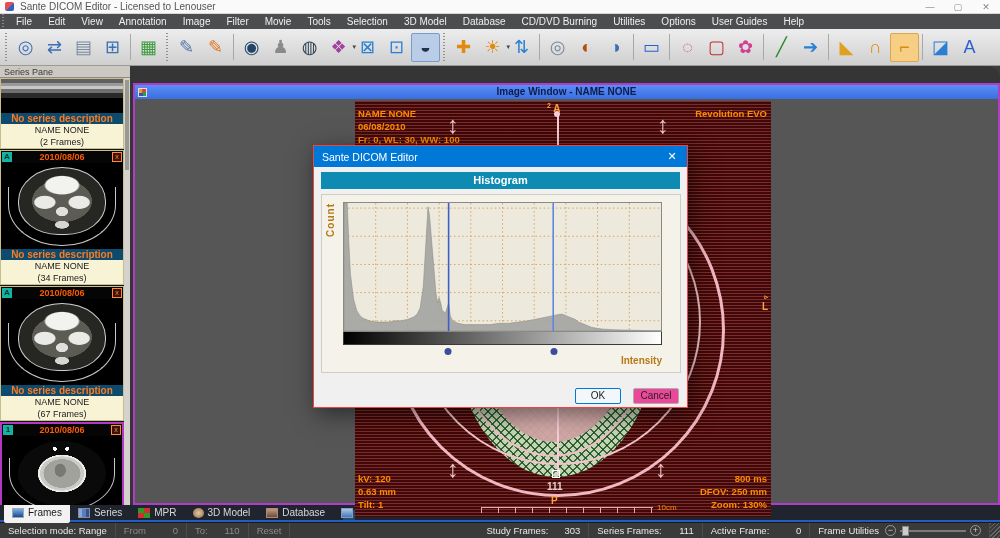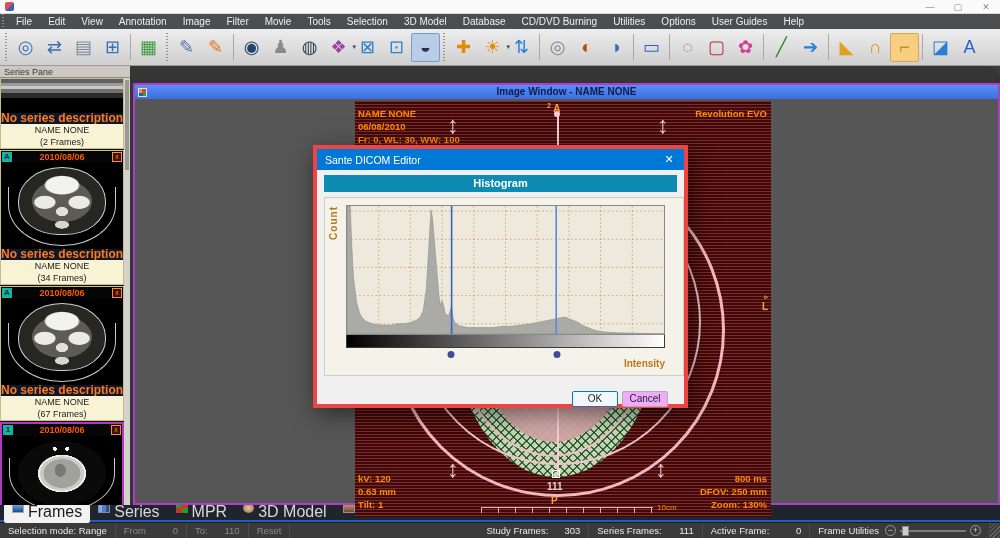--- a/index.html
+++ b/index.html
@@ -68,21 +68,21 @@
     left:6%; right:6%; top:28%; bottom:4%; border:1px solid #c8c8c8; border-top:none;
     border-radius:0 0 50% 50% / 0 0 70% 70%; }
   .thumb.brain-axial { height:78px; }
   .thumb.brain-axial::before { content:""; position:absolute; left:13%; right:13%; top:6%; bottom:10%;
     border-radius:50%;
     background:
       radial-gradient(circle 2px at 42% 12%, #fff 0 100%, transparent 100%),
       radial-gradient(circle 2px at 56% 12%, #fff 0 100%, transparent 100%),
       radial-gradient(ellipse 10% 16% at 48% 45%, #787874 0 60%, transparent 66%),
       radial-gradient(ellipse 40% 42% at 50% 50%, #a2a29c 0 52%, #cccac4 53% 62%, #ececea 63% 68%, #0a0a0a 69%); }
-  .si-desc { color:#ff7a1e; font-size:12px; font-weight:bold; text-align:center; background:#0f172a;
+  .si-desc { color:#ff7a1e; font-size:10px; font-weight:bold; text-align:center; background:#0c4a6e;
     line-height:11px; white-space:nowrap; overflow:hidden; }
   .si-footer { background:#f8f3d4; text-align:center; color:#1a1a1a; font-size:9px; line-height:12px; }
   .pane-scroll { position:absolute; right:0; top:12px; bottom:0; width:6px; background:#d4d2cc; }
   .pane-scroll-thumb { position:absolute; top:2px; left:1px; width:4px; height:90px; background:#9a988f; }
 
   
   .image-window { flex:1; margin-left:3px; border:2px solid #b13cc8; display:flex; flex-direction:column;
     background:#14b8a6; position:relative;margin-top:17px; }
   .iw-titlebar { height:14px; background:linear-gradient(#5a8df7,#3a6fe2); display:flex; align-items:center;
     position:relative; }
@@ -120,49 +120,49 @@
   .ori { position:absolute; color:#ffa040; font-size:10px; font-weight:bold; }
   .ori sup { font-size:7px; }
   .center-num { position:absolute; color:#e6d2d2; font-size:10px; font-weight:bold; }
   .ruler { position:absolute; left:126px; top:406px; width:172px; height:6px;
     border-top:1.5px solid #e8a8b0;
     background:repeating-linear-gradient(to right, #e8a8b0 0 1px, transparent 1px 17px); }
   .ruler-label { position:absolute; left:302px; top:402px; color:#ff8a00; font-size:8px; }
 
   
   .dialog { position:absolute; left:313px; top:145px; width:375px; height:263px; background:#f0f0f0;
-    border:4px solid #ef4444; box-shadow:3px 6px 22px rgba(0,0,0,.5); z-index:50; }
+    border:1px solid #ef4444; box-shadow:3px 6px 22px rgba(0,0,0,.5); z-index:50; }
   .dlg-titlebar { height:21px; background:#0078d7; display:flex; align-items:center; }
   .dlg-title { color:#fff; font-size:10.5px; padding-left:8px; flex:1; }
   .dlg-close { color:#fff; font-size:11px; width:30px; text-align:center; line-height:21px; }
   .dlg-banner { margin:5px 7px 0 7px; height:17px; background:#0e8bb3; color:#fff; font-size:11px;
     font-weight:bold; text-align:center; line-height:17px; }
   .chart-panel { position:absolute; left:7px; top:48px; width:360px; height:179px; background:#f5f2e9;
     border:1px solid #cfccc2; }
   .count-label { position:absolute; left:3px; top:8px; color:#b87818; font-size:10px; font-weight:bold;
     writing-mode:vertical-rl; transform:rotate(180deg); letter-spacing:1px; }
   .plot { position:absolute; left:21px; top:7px; width:319px; height:130px; background:#edeadd;
     border:1px solid #8a8a84; }
   .plot svg { display:block; width:100%; height:100%; }
   .grad-bar { position:absolute; left:21px; top:137px; width:319px; height:13px;
     background:linear-gradient(to right,#000,#fff); border:1px solid #3a3a3a; border-top:none; }
   .handle-row { position:absolute; left:21px; top:152px; width:319px; height:10px; }
   .handle-dot { position:absolute; top:1px; width:7px; height:7px; border-radius:50%; background:#3b4da0;
     transform:translateX(-50%); }
   .intensity-label { position:absolute; left:21px; top:160px; width:319px; text-align:right;
     color:#b87818; font-size:10px; font-weight:bold; }
-  .dlg-buttons { position:absolute; right:16px; top:242px; display:flex; gap:4px;margin-left:6px; }
-  .dlg-btn { width:46px; height:16px; background:#f0abfc; border:1px solid #aeaeae; border-radius:2px;
+  .dlg-buttons { position:absolute; right:8px; top:242px; display:flex; gap:12px;margin-left:6px; }
+  .dlg-btn { width:46px; height:16px; background:#ec4899; border:1px solid #aeaeae; border-radius:2px;
     font-size:10px; color:#222; text-align:center; line-height:14px; }
   .dlg-btn.default { border-color:#0078d7; background:#f2f7fc; }
 
   
   .tabbar { height:17px; background:#20242e; display:flex; align-items:center; padding-left:4px;
     border-bottom:2px solid #1f5fbf; }
-  .tab { display:flex; align-items:flex-start; gap:4px; color:#d8d8d8; font-size:16px; padding:1px 8px;
+  .tab { display:flex; align-items:center; gap:4px; color:#d8d8d8; font-size:10px; padding:1px 8px;
     height:21px; }
   .tab.active { background:#f2f2f2; color:#1a1a1a; border-radius:2px; }
   .tab-icon { width:12px; height:10px; display:inline-block; }
   .ti-frames { background:linear-gradient(#7ab0e8,#1a4a8a); border:1px solid #9ab; }
   .ti-series { background:linear-gradient(90deg,#88a8d8 0 33%,#5580c0 33% 66%,#33518a 66%); border:1px solid #88a; }
   .ti-mpr { background:conic-gradient(#d03030 0 25%, #2a9a2a 0 50%, #d03030 0 75%, #2a9a2a 0); }
   .ti-model { background:radial-gradient(#e8c8a0,#8a6a4a); border-radius:50%; width:11px; }
   .ti-database { background:linear-gradient(#c89a78,#6a4a38); border:1px solid #a88; }
   .ti-network { background:linear-gradient(#a8c8e8,#4878b8); border:1px solid #89b; box-shadow:2px 2px 0 #24486e; }
 
@@ -184,20 +184,21 @@
   .resize-grip { width:10px; height:100%;
     background:repeating-linear-gradient(135deg,#666 0 1px, transparent 1px 3px); }
 </style>
 </head>
 <body>
 
 <div class="app">
 
   <div class="titlebar">
     <span class="app-icon"></span>
+    <span>Sante DICOM Editor - Licensed to Lenouser</span>
     <span class="win-controls" id="win-controls">
         <span class="win-btn">—</span>
         <span class="win-btn">▢</span>
         <span class="win-btn">✕</span>
       </span>
   </div>
 
   <div class="menubar">
     <span class="drag-dots"></span>
     <span id="menu-items" style="display:flex;">

